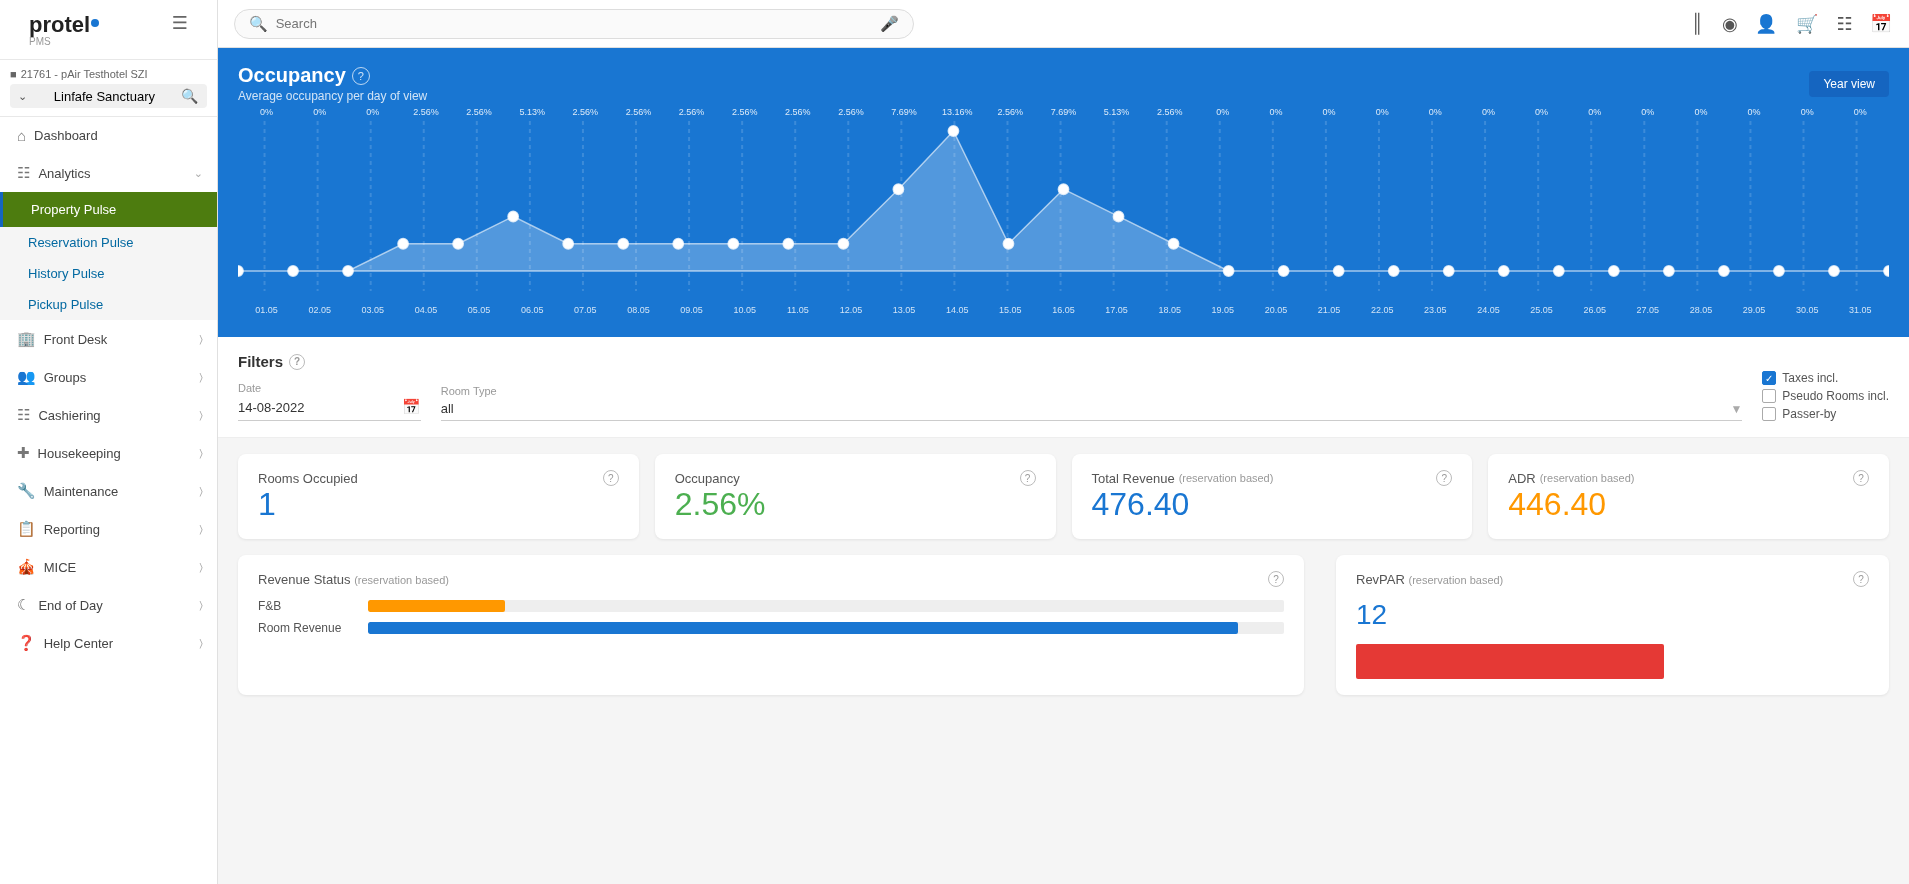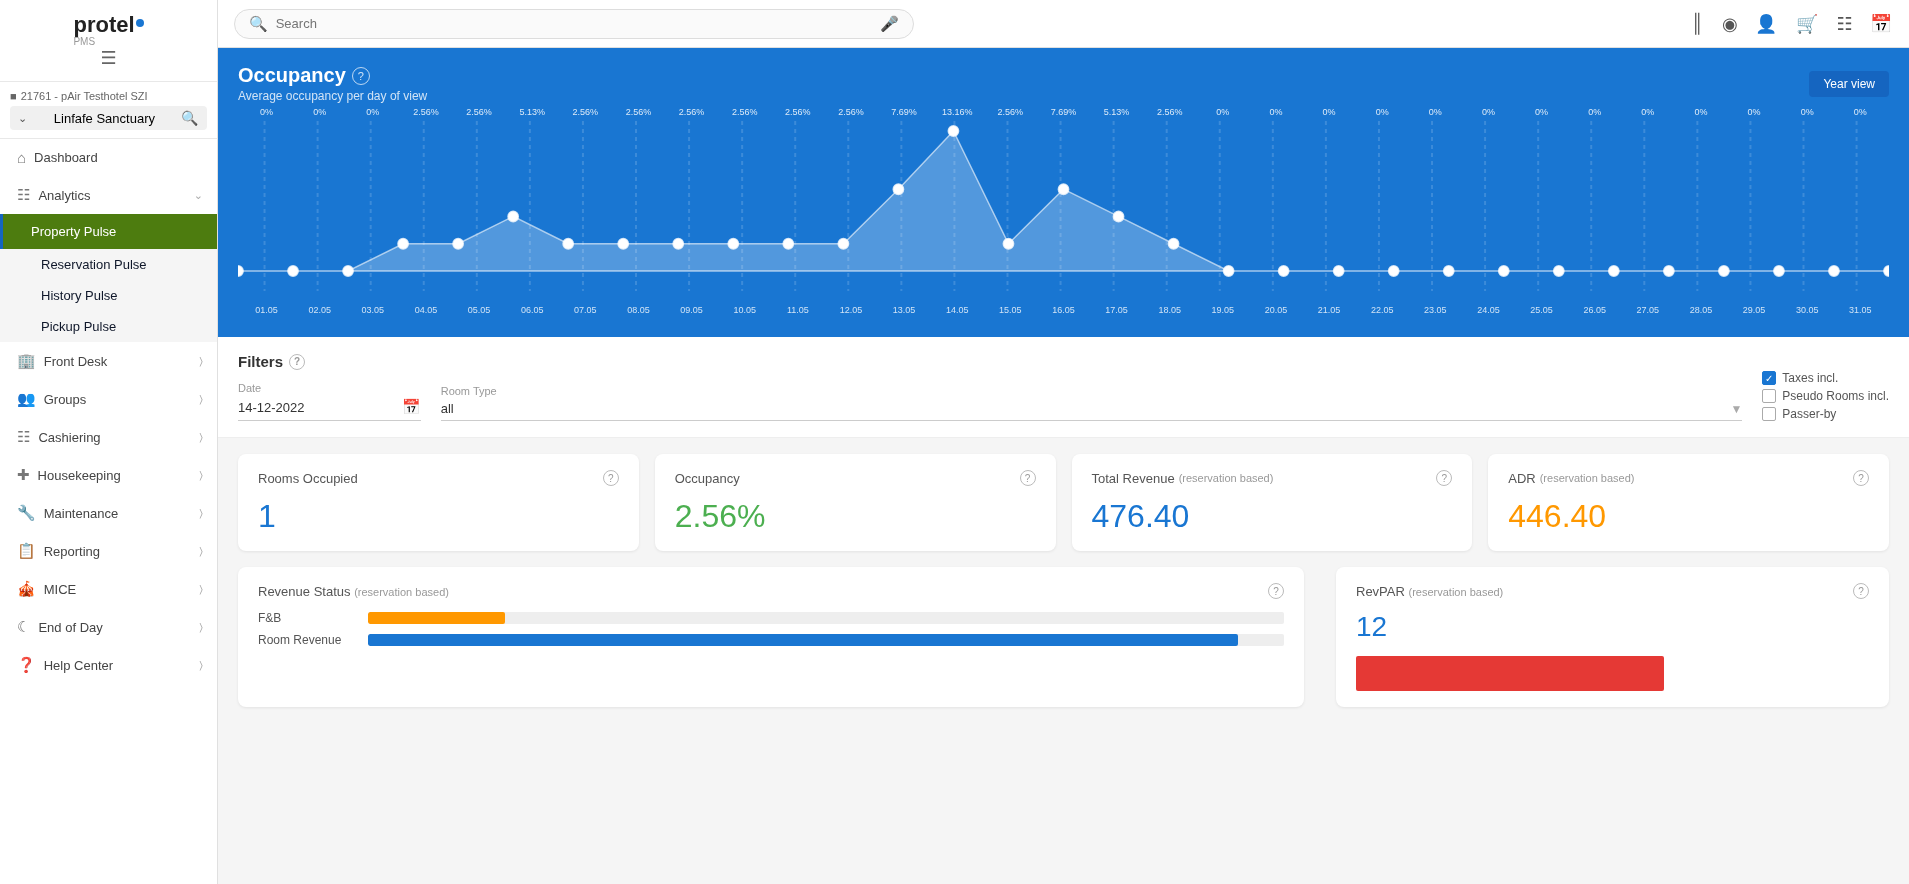--- a/index.html
+++ b/index.html
@@ -1,32 +1,32 @@
 <!DOCTYPE html>
 <html><head>
   <meta charset="utf-8">
   <style>
     * { box-sizing: border-box; margin: 0; padding: 0; }
     body { font-family: 'Segoe UI', Arial, sans-serif; background: #f5f5f5; display: flex; height: 100vh; overflow: hidden; font-size: 13px; }
 
     
     .sidebar { width: 218px; min-width: 218px; background: #fff; border-right: 1px solid #e0e0e0; display: flex; flex-direction: column; overflow-y: auto; }
-    .sidebar-header { padding: 12px 14px; border-bottom: 1px solid #e8e8e8; display: flex; align-items: center; justify-content: space-between; flex-direction: column; }
+    .sidebar-header { padding: 12px 29px; border-bottom: 1px solid #e8e8e8; display: flex; align-items: flex-start; justify-content: space-between; }
     .logo-area { display: flex; align-items: center; gap: 6px; }
     .hamburger { cursor: pointer; color: #666; font-size: 18px; }
     .hotel-selector { padding: 8px 10px; border-bottom: 1px solid #e8e8e8; }
     .hotel-id { font-size: 11px; color: #666; display: flex; align-items: center; gap: 4px; margin-bottom: 4px; }
     .hotel-search-row { display: flex; align-items: center; justify-content: space-between; background: #f0f0f0; border-radius: 4px; padding: 4px 8px; }
     .search-icon-small { color: #666; font-size: 14px; cursor: pointer; }
     .nav-item { display: flex; align-items: center; justify-content: space-between; padding: 10px 14px; cursor: pointer; color: #444; border-left: 3px solid transparent; transition: background 0.15s; }
     .nav-item.active { background: #4d7c0f; color: #fff; border-left-color: #1565c0; }
     .nav-item.active .nav-label { color: #fff; }
     .nav-item .nav-label { font-size: 13px; }
     .nav-item .nav-icon { font-size: 15px; margin-right: 8px; color: #777; }
-    .nav-sub-item { padding: 8px 14px 8px 41px; cursor: pointer; color: #0f172a; font-size: 13px; display: block; }
+    .nav-sub-item { padding: 8px 14px 8px 28px; cursor: pointer; color: #0369a1; font-size: 13px; display: block; }
     .chevron { font-size: 11px; color: #aaa; }
     .nav-item-left { display: flex; align-items: center; }
 
     
     .main { flex: 1; display: flex; flex-direction: column; overflow: hidden; }
 
     
     .topbar { background: #fff; border-bottom: 1px solid #e0e0e0; padding: 6px 16px; display: flex; align-items: center; gap: 12px; height: 48px; }
     .search-bar { flex: 1; max-width: 680px; display: flex; align-items: center; border: 1px solid #ddd; border-radius: 24px; padding: 5px 14px; gap: 8px; background: #fafafa; }
     .search-input { border: none; background: transparent; outline: none; flex: 1; font-size: 13px; color: #333; }
@@ -60,21 +60,21 @@
     .filter-label { font-size: 11px; color: #999; }
     .checkboxes-group { margin-left: auto; display: flex; flex-direction: column; gap: 4px; }
     .checkbox-row { display: flex; align-items: center; gap: 6px; font-size: 12px; color: #555; }
     .checkbox-box { width: 14px; height: 14px; border: 1px solid #aaa; border-radius: 2px; display: flex; align-items: center; justify-content: center; cursor: pointer; background: #fff; }
     .checkbox-box.checked { background: #1976d2; border-color: #1976d2; }
     .checkmark { color: #fff; font-size: 10px; }
 
     
     .stats-row { display: flex; gap: 0; padding: 16px 20px; gap: 16px; }
     .stat-card { background: #fff; border-radius: 8px; padding: 16px 20px; flex: 1; box-shadow: 0 1px 3px rgba(0,0,0,0.08); }
-    .stat-card-title { font-size: 13px; color: #555; display: flex; align-items: center; justify-content: space-between; margin-bottom: 12px; }
+    .stat-card-title { font-size: 13px; color: #555; display: flex; align-items: center; justify-content: space-between; }
     .stat-card-title-text { display: flex; align-items: center; gap: 4px; }
     .stat-subtitle { font-size: 11px; color: #999; }
     .stat-value { font-size: 32px; font-weight: 400; }
     .stat-value.blue { color: #1976d2; }
     .stat-value.green { color: #4caf50; }
     .stat-value.orange { color: #ff9800; }
 
     
     .bottom-row { display: flex; gap: 32px; padding: 0 20px 16px; }
     .bottom-card { background: #fff; border-radius: 8px; padding: 16px 20px; flex: 1; box-shadow: 0 1px 3px rgba(0,0,0,0.08); min-height: 120px; }
@@ -368,21 +368,21 @@
 
     <div class="filters-section">
       <div class="filters-title">
         <span>Filters</span>
         <span class="help-icon-gray">?</span>
       </div>
       <div class="filters-row">
         <div class="filter-group">
           <span class="filter-label">Date</span>
           <div class="filter-date-row">
-            <span style="font-size:13px;color:#333;min-width:160px;">14-12-2022</span>
+            <span style="font-size:13px;color:#333;min-width:160px;">14-08-2022</span>
             <span class="calendar-icon">📅</span>
           </div>
         </div>
         <div class="filter-group" style="flex:1;">
           <span class="filter-label">Room Type</span>
           <div class="filter-roomtype-row">
             <span style="font-size:13px;color:#333;flex:1;">all</span>
             <span class="dropdown-arrow">▼</span>
           </div>
         </div>

